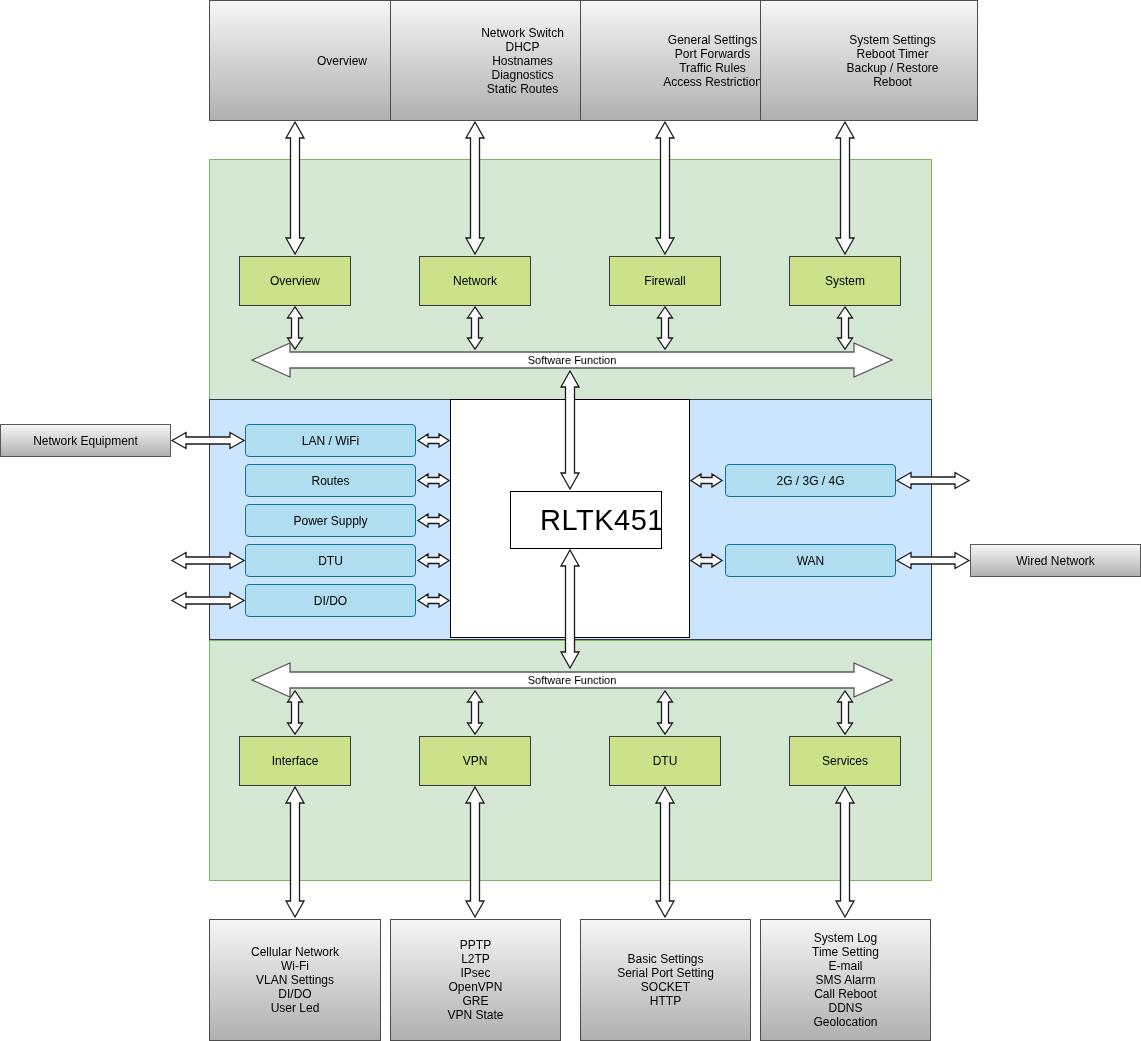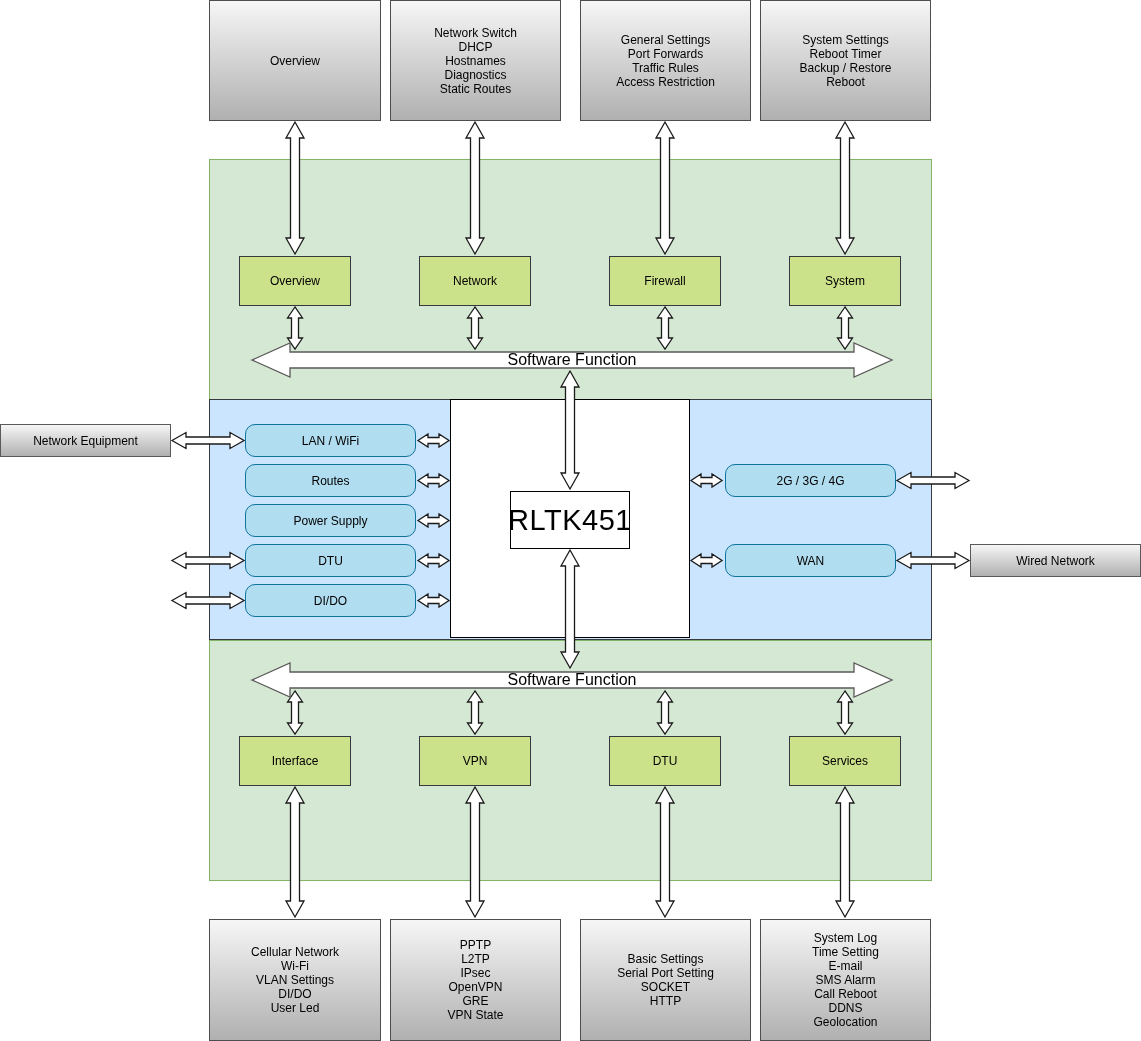--- a/index.html
+++ b/index.html
@@ -8,21 +8,21 @@
     font-family:"Liberation Sans",sans-serif;color:#000;overflow:hidden;
   }
   
   .pagebox{
     position:absolute;height:119px;
     border:1px solid #4d4d4d;
     background:linear-gradient(var(--gray-top,#f5f5f5),var(--gray-bottom,#b3b3b3));
     display:flex;align-items:center;justify-content:center;text-align:center;
     white-space:pre-line;font-size:12px;line-height:14px;
   }
-  .pb-top{top:0;}
+  .pb-top{top:0;padding-left:47px;}
   .pb-bottom{top:919px;height:120px;}
   .sidebox{
     position:absolute;width:169px;height:31px;
     border:1px solid #595959;
     background:linear-gradient(var(--gray-top,#f5f5f5),var(--gray-bottom,#b3b3b3));
     display:flex;align-items:center;justify-content:center;text-align:center;
     font-size:12px;
   }
   
   .band-green{
@@ -35,40 +35,40 @@
   }
   
   .menubox{
     position:absolute;width:110px;height:48px;
     background:var(--menu-green,#cce68c);border:1px solid #36393d;
     display:flex;align-items:center;justify-content:center;text-align:center;
     font-size:12px;
   }
   
   .module{
-    position:absolute;width:169px;height:31px;border-radius:10px;
+    position:absolute;width:169px;height:31px;border-radius:4px;
     background:var(--module-blue,#b1ddf0);border:1px solid var(--module-blue-border,#10739e);
     display:flex;align-items:center;justify-content:center;text-align:center;
     font-size:12px;
   }
   
   #mainboard{
     position:absolute;left:450px;top:399px;width:238px;height:237px;
     background:#fff;border:1px solid #000;
   }
   #chip{
     position:absolute;left:510px;top:491px;width:118px;height:56px;
     background:#fff;border:1px solid #000;
     display:flex;align-items:center;justify-content:center;
-    font-size:29px;letter-spacing:0.5px;
+    font-size:29px;letter-spacing:0.5px;padding-left:32px;
   }
   
   .buslabel{
     position:absolute;transform:translate(-50%,-50%);
-    font-size:16px;white-space:nowrap;
+    font-size:11px;white-space:nowrap;
   }
   #arrowlayer{position:absolute;left:0;top:0;pointer-events:none;}
 </style>
 </head>
 <body>
 
 <div id="canvas">
 
   <div class="band-green" style="top:159px"></div>
   <div class="band-blue"></div>

